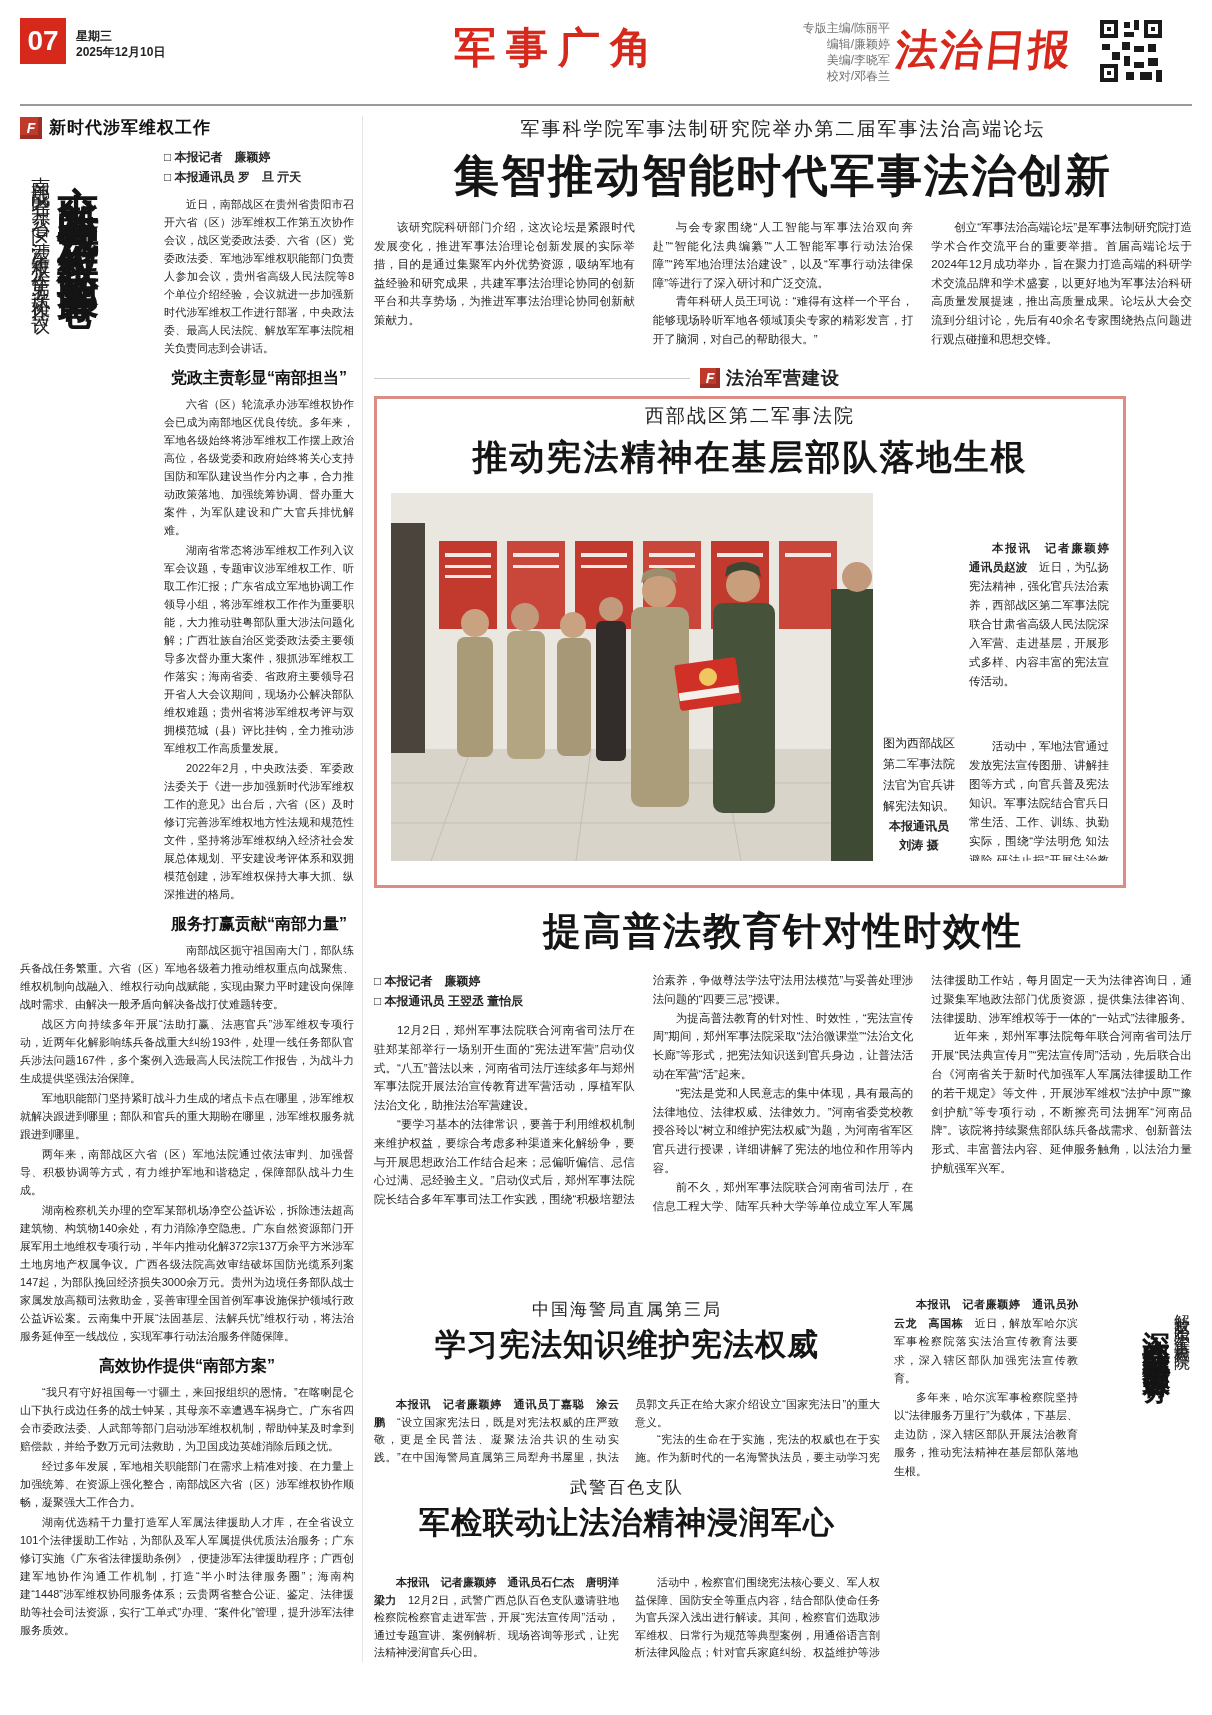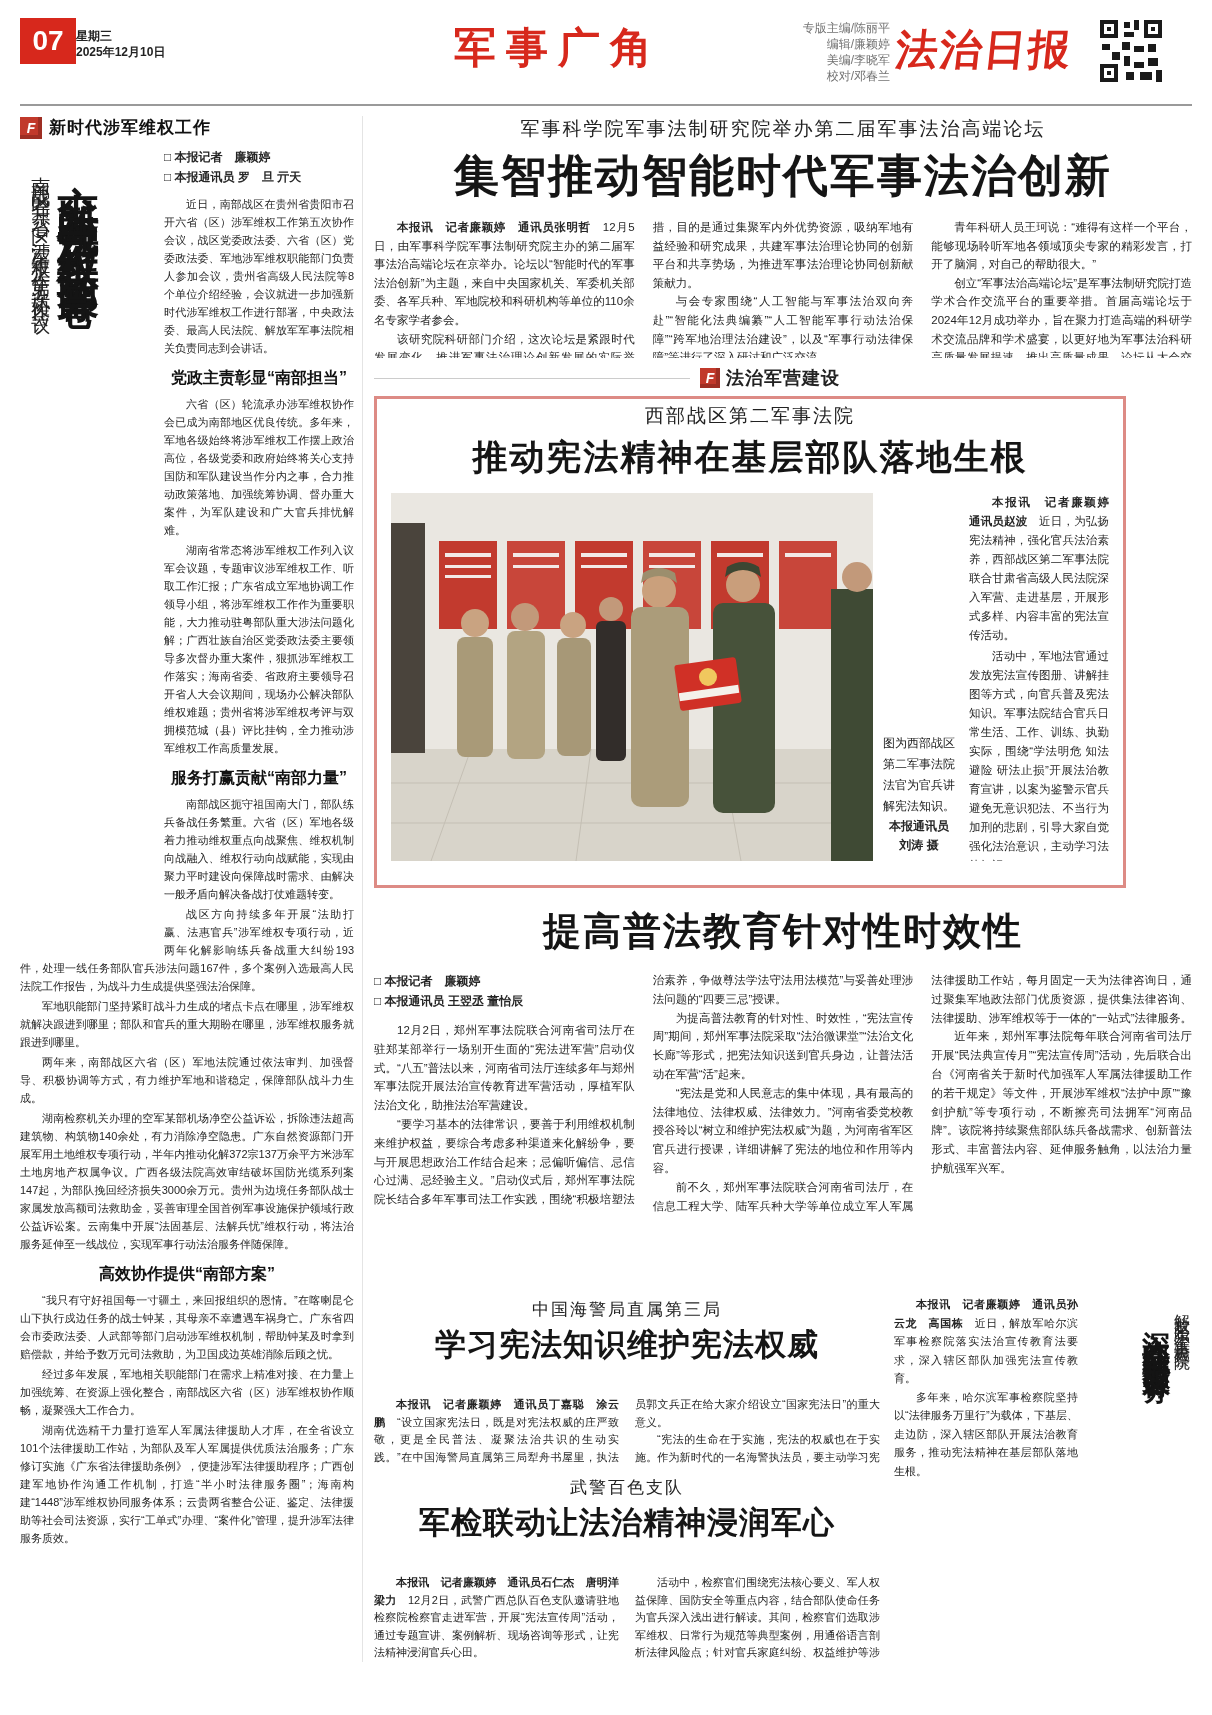--- a/index.html
+++ b/index.html
@@ -5,21 +5,21 @@
   * { box-sizing: border-box; margin: 0; padding: 0; }
   html,body { background:#f2f2f2; }
   .page {
     position: relative; width: 1212px; height: 1715px; margin: 0 auto;
     background: #ffffff; overflow: hidden;
     font-family: "Liberation Sans", "DejaVu Sans", sans-serif;
     color: #262626;
   }
   
   .header { position:absolute; top:12px; left:20px; right:20px; height:88px; }
-  .pagenum { position:absolute; left:0; top:6px; width:56px; height:46px; background:#d7281c;
+  .pagenum { position:absolute; left:0; top:6px; width:46px; height:46px; background:#d7281c;
              color:#fff; font-size:28px; font-weight:bold; display:flex; align-items:center; justify-content:center; }
   .dateblock { position:absolute; left:56px; top:16px; font-size:12px; line-height:16px; color:#222; font-weight:bold;}
   .paper-title { position:absolute; left:0; right:0; top:8px; text-align:center; transform:translateX(-48px);
                  color:#d7281c; font-size:42px; font-weight:bold; letter-spacing:10px; }
   .credits { position:absolute; right:302px; top:8px; text-align:right; font-size:12px; line-height:16px; color:#737373; }
   .masthead { position:absolute; right:120px; top:10px; color:#d7281c; font-size:42px; font-weight:bold;
               font-family:"DejaVu Serif","Liberation Serif",serif; transform:skewX(-6deg); letter-spacing:2px;}
   .qr { position:absolute; right:28px; top:6px; width:66px; height:66px; }
   .header-rule { position:absolute; top:104px; left:20px; right:20px; height:2px; background:#9a9a9a; }
   .v-sep { position:absolute; left:362px; top:116px; width:1px; height:1546px; background:#e4e4e4; }
@@ -66,21 +66,21 @@
   .red-box .c-kicker { margin-top:2px; }
   .red-box .c-headline { font-size:35px; letter-spacing:2px; margin:5px 0 12px 0; }
   .rb-row { display:flex; }
   .rb-photo { flex:0 0 482px; }
   .rb-caption { flex:0 0 90px; display:flex; flex-direction:column; justify-content:flex-end;
                 padding:0 8px 6px 10px; font-family:"Liberation Serif","DejaVu Serif",serif; }
   .rb-caption .cap-text { font-size:12px; line-height:21px; text-align:justify; color:#222; }
   .rb-caption .cap-credit { font-size:12px; font-weight:bold; text-align:center;
                             font-family:"Liberation Sans",sans-serif; line-height:19px;}
   .rb-text { flex:1; font-size:11.5px; line-height:19px; padding-left:6px; overflow:hidden; height:368px; }
-  .rb-text p.para { margin-bottom:2px; }
+  .rb-text p.para { margin-bottom:2px;margin-top:46px; }
 
   
   .zz { position:absolute; left:374px; top:902px; width:818px; height:390px; overflow:hidden; }
   .zz .c-headline { font-size:38px; letter-spacing:2px; margin:4px 0 14px 0; }
   .zz-cols { column-count:3; column-gap:18px; font-size:11.5px; line-height:18.8px; height:296px; overflow:hidden; }
   .zz-cols .byline-block { margin-bottom:10px; }
 
   
   .haijing { position:absolute; left:374px; top:1298px; width:506px; height:170px; overflow:hidden; }
   .wujing  { position:absolute; left:374px; top:1476px; width:506px; height:188px; overflow:hidden; }
@@ -172,20 +172,21 @@
         <p>□ 本报记者　廉颖婷</p>
         <p>□ 本报通讯员 罗　旦 亓天</p>
       </div>
       <div>
           <p class="para">近日，南部战区在贵州省贵阳市召开六省（区）涉军维权工作第五次协作会议，战区党委政法委、六省（区）党委政法委、军地涉军维权职能部门负责人参加会议，贵州省高级人民法院等8个单位介绍经验，会议就进一步加强新时代涉军维权工作进行部署，中央政法委、最高人民法院、解放军军事法院相关负责同志到会讲话。</p>
         </div>
       <h3 class="la-subhead">党政主责彰显“南部担当”</h3>
       <div>
           <p class="para">六省（区）轮流承办涉军维权协作会已成为南部地区优良传统。多年来，军地各级始终将涉军维权工作摆上政治高位，各级党委和政府始终将关心支持国防和军队建设当作分内之事，合力推动政策落地、加强统筹协调、督办重大案件，为军队建设和广大官兵排忧解难。</p>
           <p class="para">湖南省常态将涉军维权工作列入议军会议题，专题审议涉军维权工作、听取工作汇报；广东省成立军地协调工作领导小组，将涉军维权工作作为重要职能，大力推动驻粤部队重大涉法问题化解；广西壮族自治区党委政法委主要领导多次督办重大案件，狠抓涉军维权工作落实；海南省委、省政府主要领导召开省人大会议期间，现场办公解决部队维权难题；贵州省将涉军维权考评与双拥模范城（县）评比挂钩，全力推动涉军维权工作高质量发展。</p>
+          <p class="para">2022年2月，中央政法委、军委政法委关于《进一步加强新时代涉军维权工作的意见》出台后，六省（区）及时修订完善涉军维权地方性法规和规范性文件，坚持将涉军维权纳入经济社会发展总体规划、平安建设考评体系和双拥模范创建，涉军维权保持大事大抓、纵深推进的格局。</p>
         </div>
       <h3 class="la-subhead">服务打赢贡献“南部力量”</h3>
       <div>
           <p class="para">南部战区扼守祖国南大门，部队练兵备战任务繁重。六省（区）军地各级着力推动维权重点向战聚焦、维权机制向战融入、维权行动向战赋能，实现由聚力平时建设向保障战时需求、由解决一般矛盾向解决备战打仗难题转变。</p>
           <p class="para">战区方向持续多年开展“法助打赢、法惠官兵”涉军维权专项行动，近两年化解影响练兵备战重大纠纷193件，处理一线任务部队官兵涉法问题167件，多个案例入选最高人民法院工作报告，为战斗力生成提供坚强法治保障。</p>
           <p class="para">军地职能部门坚持紧盯战斗力生成的堵点卡点在哪里，涉军维权就解决跟进到哪里；部队和官兵的重大期盼在哪里，涉军维权服务就跟进到哪里。</p>
           <p class="para">两年来，南部战区六省（区）军地法院通过依法审判、加强督导、积极协调等方式，有力维护军地和谐稳定，保障部队战斗力生成。</p>
           <p class="para">湖南检察机关办理的空军某部机场净空公益诉讼，拆除违法超高建筑物、构筑物140余处，有力消除净空隐患。广东自然资源部门开展军用土地维权专项行动，半年内推动化解372宗137万余平方米涉军土地房地产权属争议。广西各级法院高效审结破坏国防光缆系列案147起，为部队挽回经济损失3000余万元。贵州为边境任务部队战士家属发放高额司法救助金，妥善审理全国首例军事设施保护领域行政公益诉讼案。云南集中开展“法固基层、法解兵忧”维权行动，将法治服务延伸至一线战位，实现军事行动法治服务伴随保障。</p>
         </div>
       <h3 class="la-subhead">高效协作提供“南部方案”</h3>
@@ -195,21 +196,20 @@
           <p class="para">湖南优选精干力量打造军人军属法律援助人才库，在全省设立101个法律援助工作站，为部队及军人军属提供优质法治服务；广东修订实施《广东省法律援助条例》，便捷涉军法律援助程序；广西创建军地协作沟通工作机制，打造“半小时法律服务圈”；海南构建“1448”涉军维权协同服务体系；云贵两省整合公证、鉴定、法律援助等社会司法资源，实行“工单式”办理、“案件化”管理，提升涉军法律服务质效。</p>
         </div>
 
     </div>
   </div>
 
   <div class="forum">
     <div class="c-kicker">军事科学院军事法制研究院举办第二届军事法治高端论坛</div>
     <div class="c-headline">集智推动智能时代军事法治创新</div>
     <div class="forum-cols">
-      <p class="para"><strong class="inl">本报讯　记者廉颖婷　通讯员张明哲</strong><span>　12月5日，由军事科学院军事法制研究院主办的第二届军事法治高端论坛在京举办。论坛以“智能时代的军事法治创新”为主题，来自中央国家机关、军委机关部委、各军兵种、军地院校和科研机构等单位的110余名专家学者参会。</span></p>
       <div>
           <p class="para">该研究院科研部门介绍，这次论坛是紧跟时代发展变化，推进军事法治理论创新发展的实际举措，目的是通过集聚军内外优势资源，吸纳军地有益经验和研究成果，共建军事法治理论协同的创新平台和共享势场，为推进军事法治理论协同创新献策献力。</p>
           <p class="para">与会专家围绕“人工智能与军事法治双向奔赴”“智能化法典编纂”“人工智能军事行动法治保障”“跨军地治理法治建设”，以及“军事行动法律保障”等进行了深入研讨和广泛交流。</p>
           <p class="para">青年科研人员王珂说：“难得有这样一个平台，能够现场聆听军地各领域顶尖专家的精彩发言，打开了脑洞，对自己的帮助很大。”</p>
           <p class="para">创立“军事法治高端论坛”是军事法制研究院打造学术合作交流平台的重要举措。首届高端论坛于2024年12月成功举办，旨在聚力打造高端的科研学术交流品牌和学术盛宴，以更好地为军事法治科研高质量发展提速，推出高质量成果。论坛从大会交流到分组讨论，先后有40余名专家围绕热点问题进行观点碰撞和思想交锋。</p>
         </div>
     </div>
   </div>
 
   <div class="section-label">

